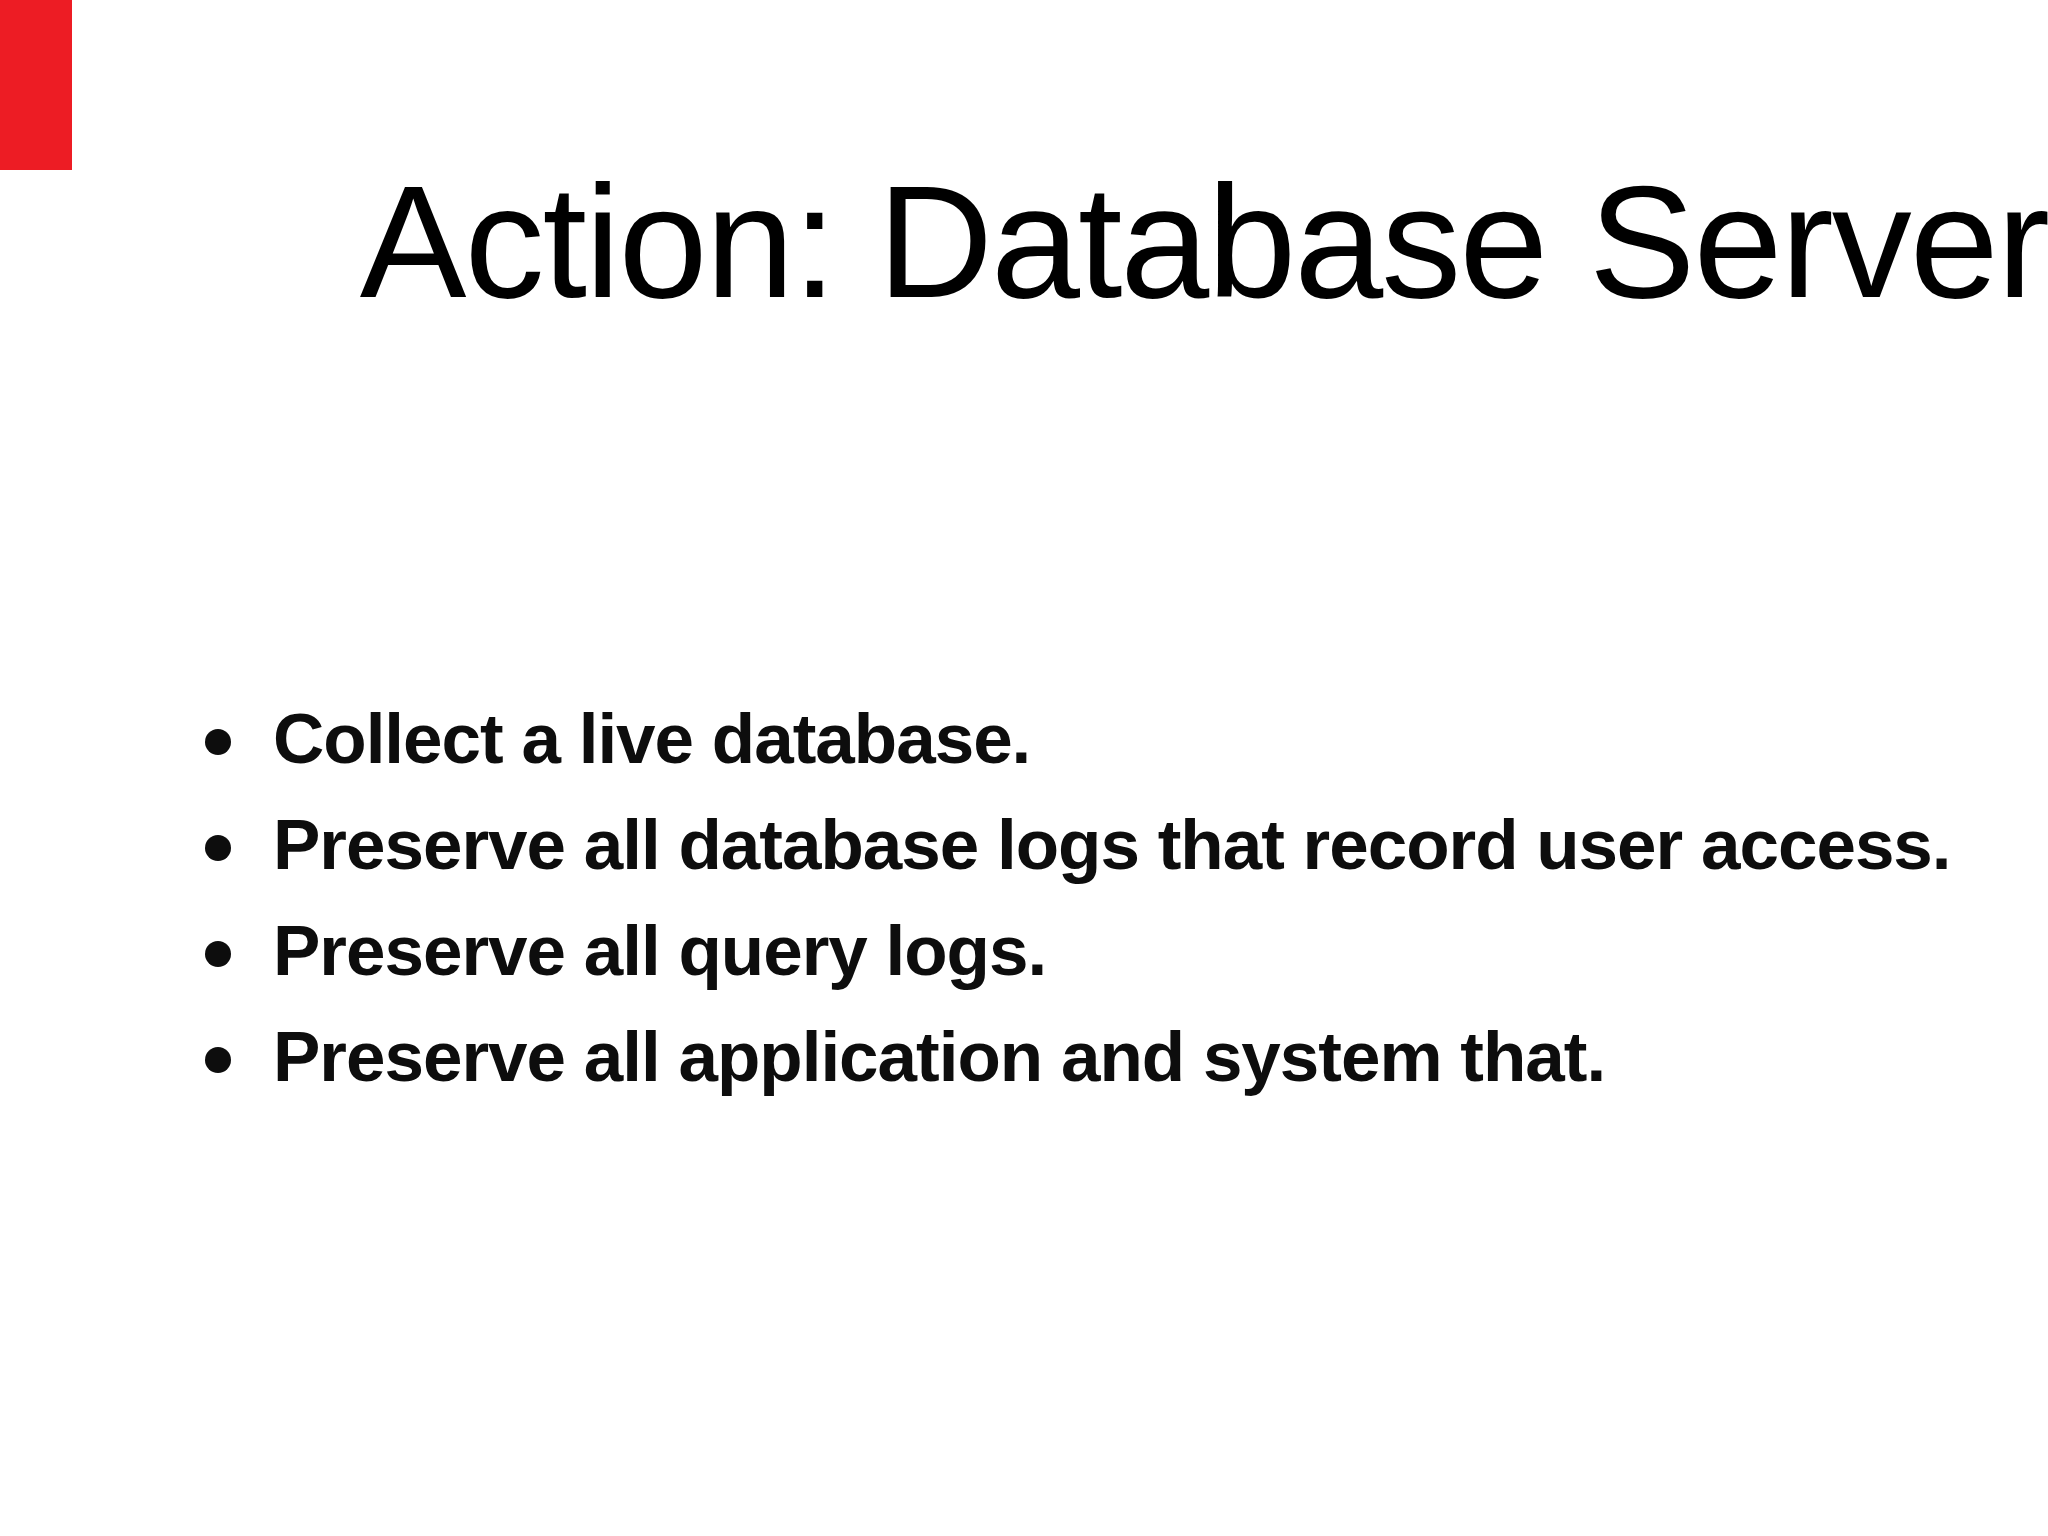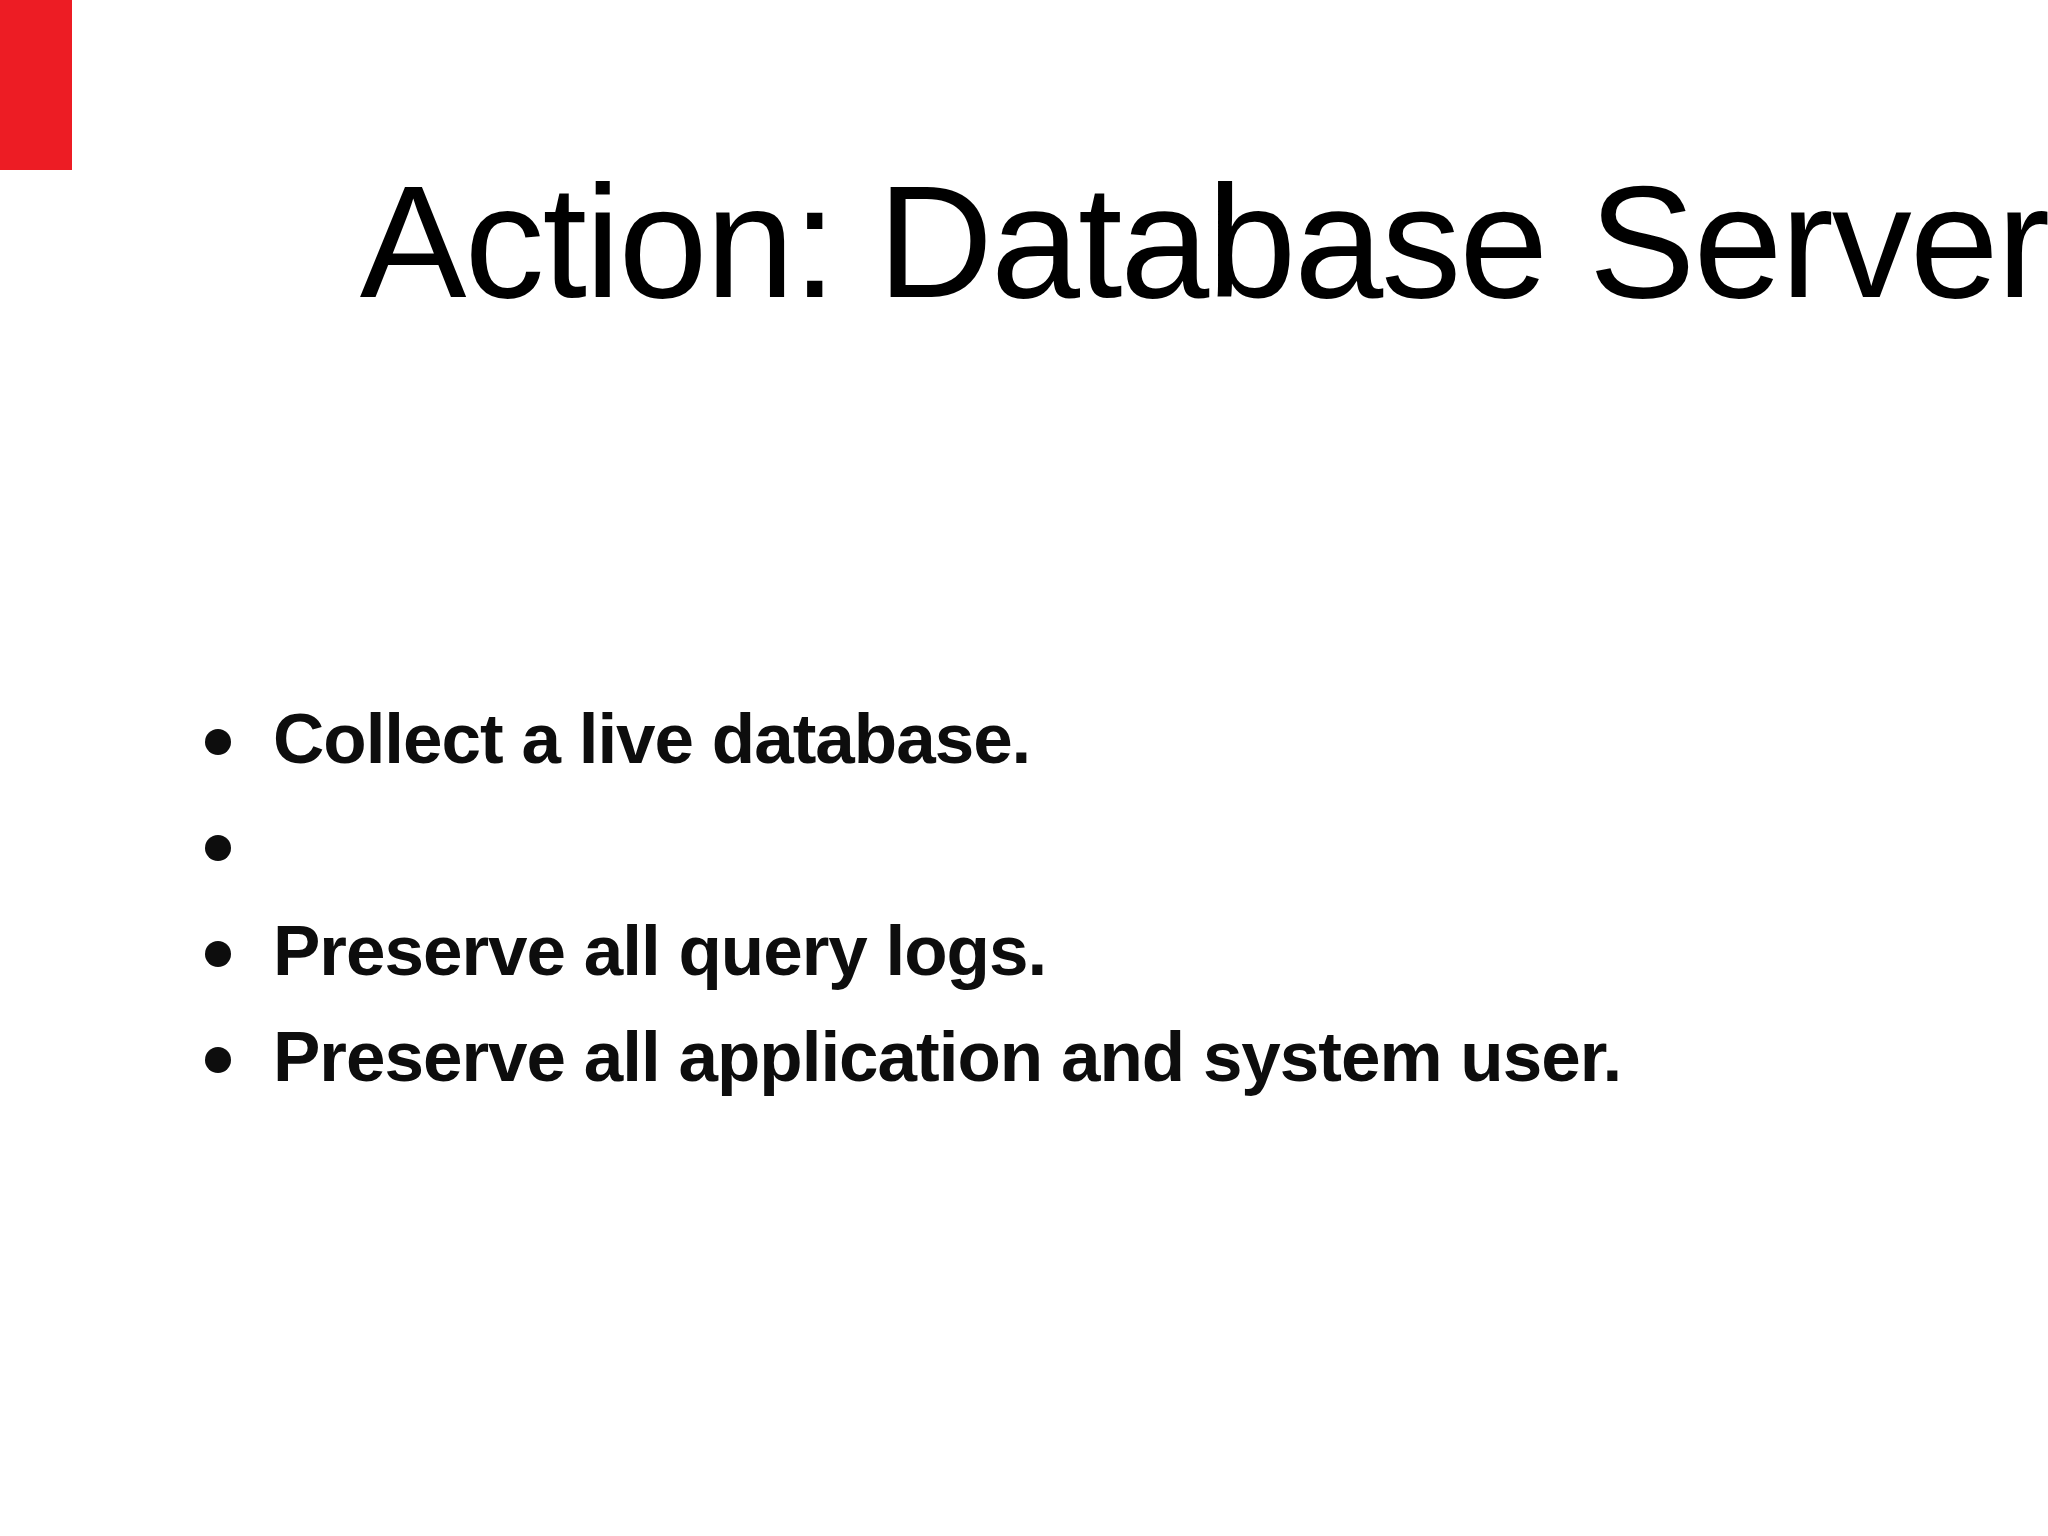--- a/index.html
+++ b/index.html
@@ -71,23 +71,24 @@
 
   <h1 class="title">Action: Database Server</h1>
 
   <ul class="bullets">
     <li class="bullet-row">
       <span class="dot"></span>
       <span class="bullet-text">Collect a live database.</span>
     </li>
     <li class="bullet-row">
       <span class="dot"></span>
+      <span class="bullet-text">Preserve all database logs that record user access.</span>
     </li>
     <li class="bullet-row">
       <span class="dot"></span>
       <span class="bullet-text">Preserve all query logs.</span>
     </li>
     <li class="bullet-row">
       <span class="dot"></span>
-      <span class="bullet-text">Preserve all application and system user.</span>
+      <span class="bullet-text">Preserve all application and system that.</span>
     </li>
   </ul>
 </div>
 
 </body></html>

